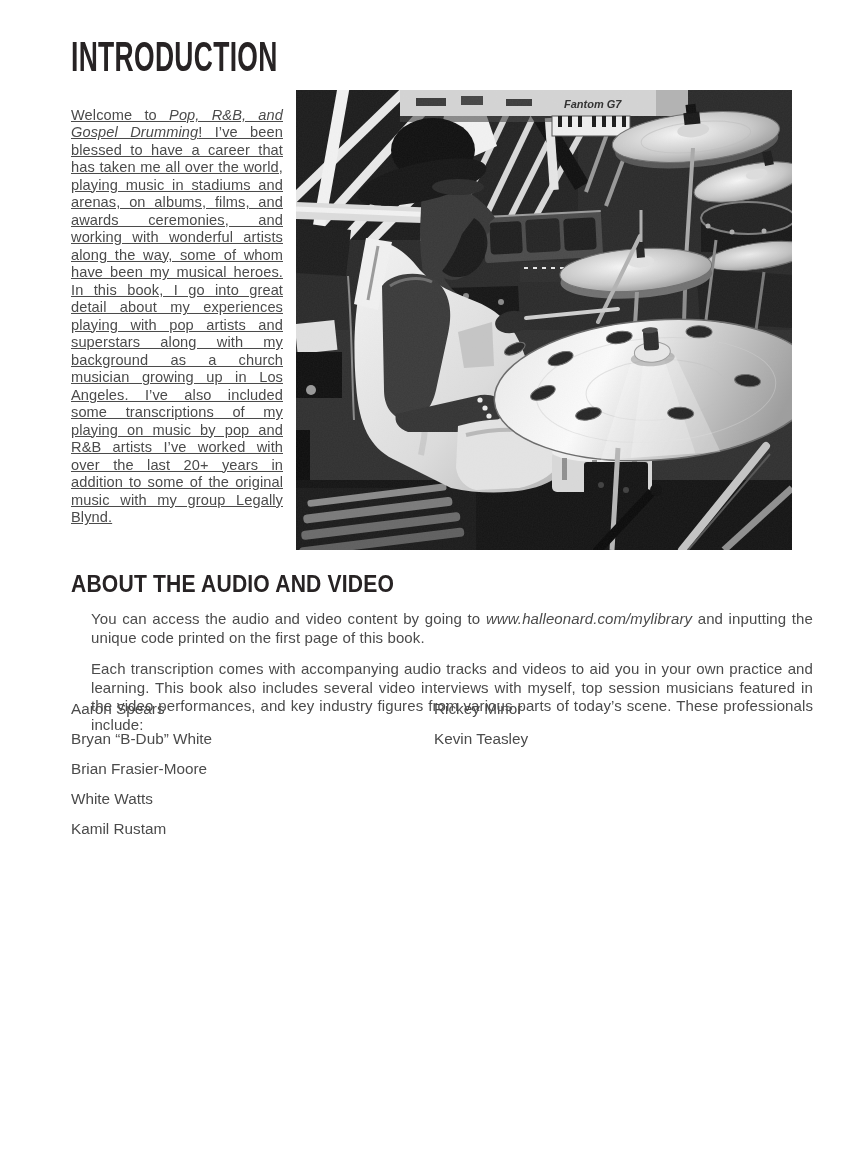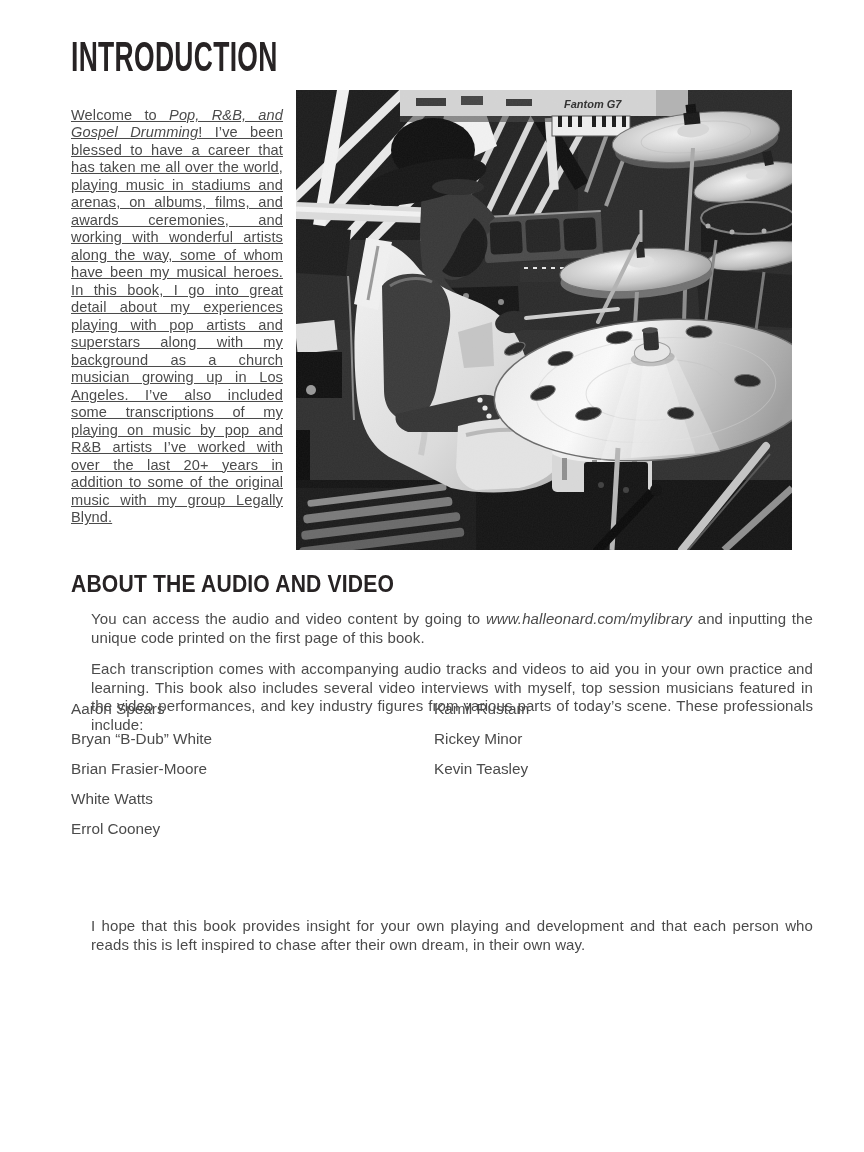--- a/index.html
+++ b/index.html
@@ -307,23 +307,21 @@
 
   <p class="para p1"><span>You can access the audio and video content by going to </span><em>www.halleonard.com/mylibrary</em><span> and inputting the unique code printed on the first page of this book.</span></p>
 
   <p class="para p2">Each transcription comes with accompanying audio tracks and videos to aid you in your own practice and learning. This book also includes several video interviews with myself, top session musicians featured in the video performances, and key industry figures from various parts of today’s scene. These professionals include:</p>
 
   <div class="names">
     <span>Aaron Spears</span>
     <span>Bryan “B-Dub” White</span>
     <span>Brian Frasier-Moore</span>
     <span>White Watts</span>
-    <span>Errol Cooney</span>
     <span>Kamil Rustam</span>
     <span>Rickey Minor</span>
     <span>Kevin Teasley</span>
   </div>
 
-  <p class="para closing">I hope that this book provides insight for your own playing and development and that each person who reads this is left inspired to chase after their own dream, in their own way.</p>
 
   <div class="page-num">6</div>
 
 </div>
 
 </body></html>

